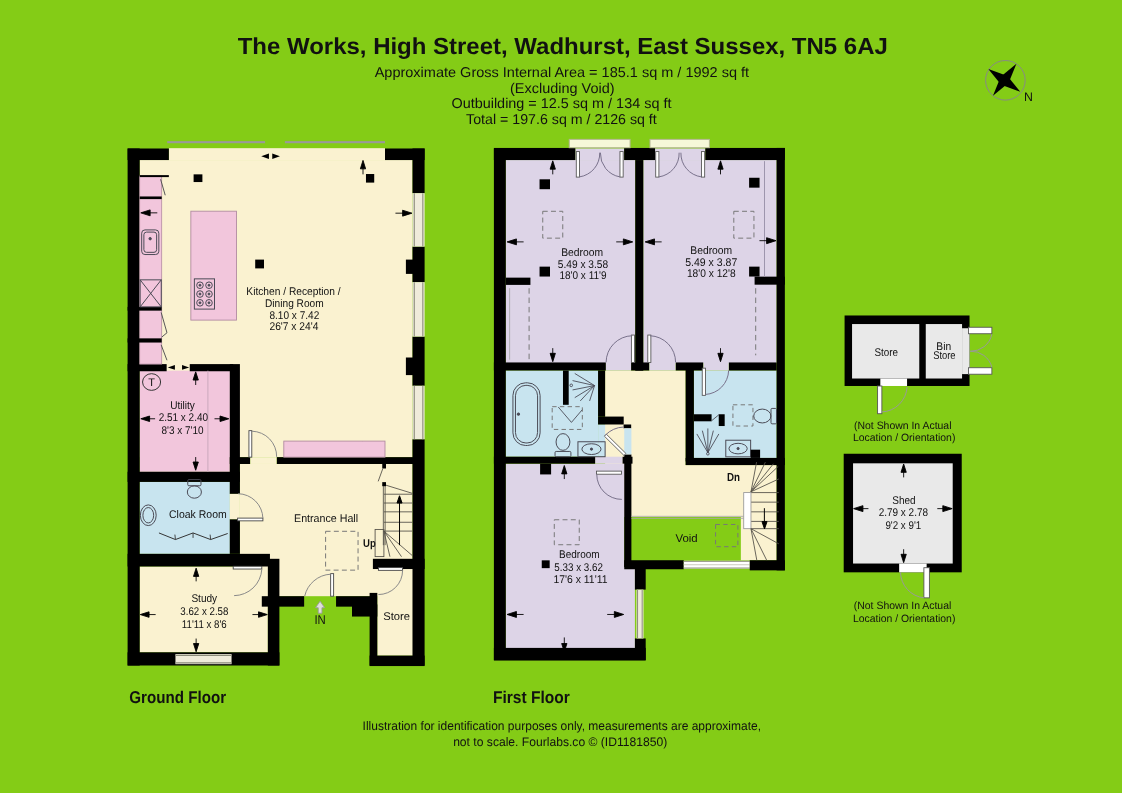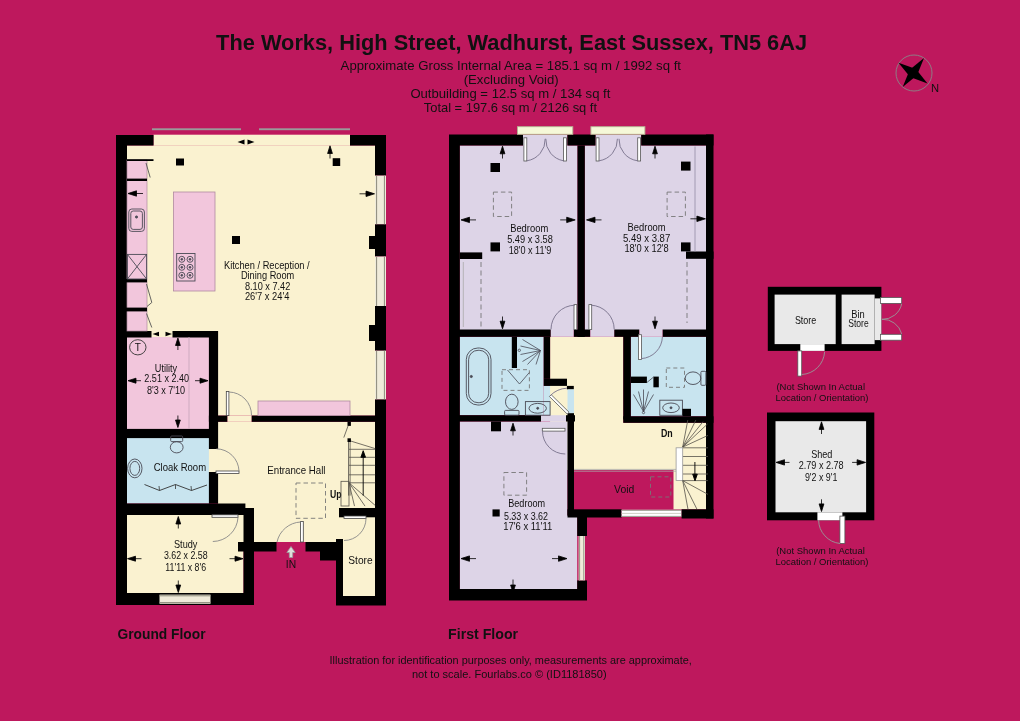--- a/index.html
+++ b/index.html
@@ -1,16 +1,16 @@
 <!DOCTYPE html>
 <html><head>
 <meta charset="utf-8">
 <style>
   html,body{margin:0;padding:0;background:#fff;}
-  #page{width:1020px;height:721px;position:relative;background:#be185d;overflow:hidden;}
+  #page{width:1020px;height:721px;position:relative;background:#84cc16;overflow:hidden;}
   svg{position:absolute;top:0;left:0;}
   text{font-family:"Liberation Sans",sans-serif;fill:#111;}
 </style>
 </head>
 <body>
 <div id="page">
 <svg width="1020" height="721" viewBox="0 0 1020 721">
 
 <text x="511.6" y="49.5" font-size="21.2" font-weight="bold" text-anchor="middle" textLength="591" lengthAdjust="spacingAndGlyphs">The Works, High Street, Wadhurst, East Sussex, TN5 6AJ</text>
 

